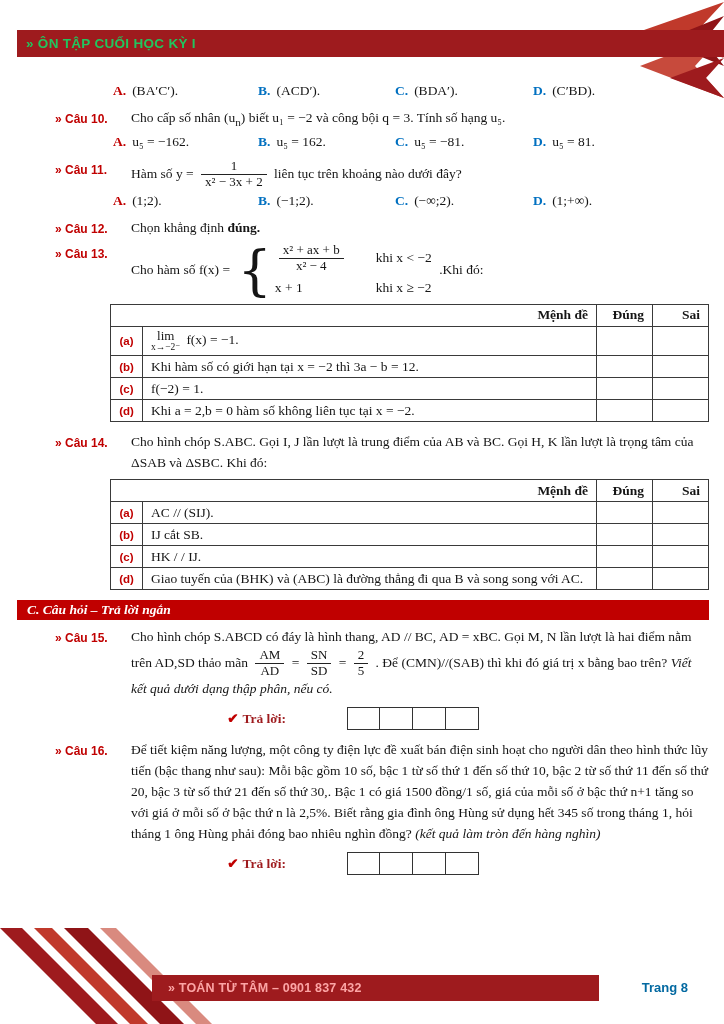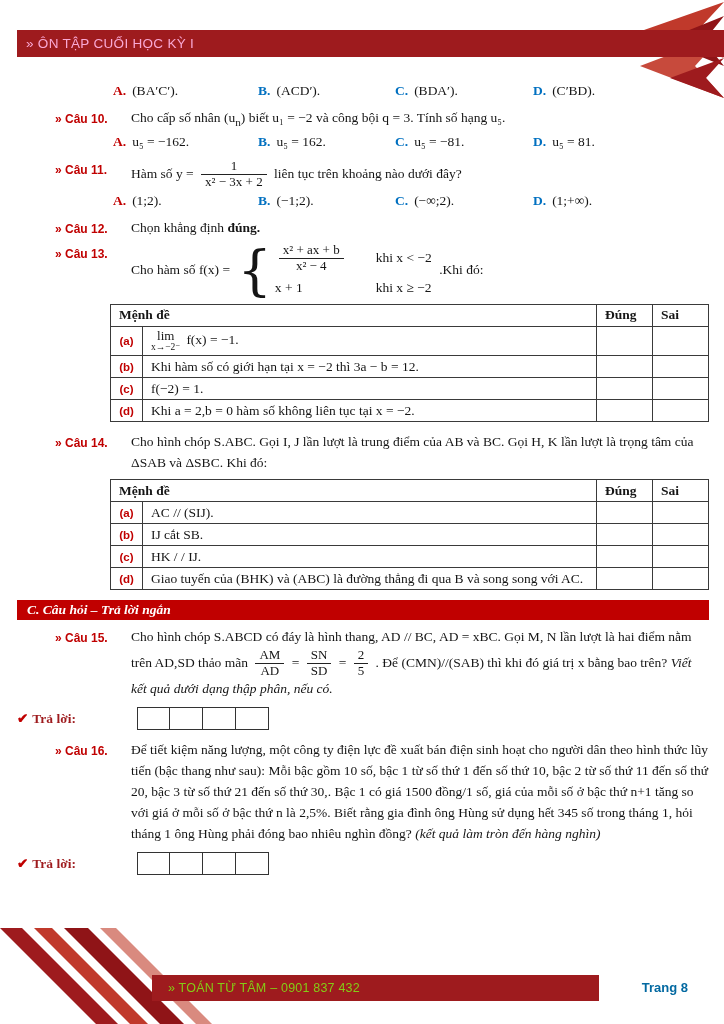--- a/index.html
+++ b/index.html
@@ -2,21 +2,21 @@
 <html><head>
 <meta charset="utf-8">
 <style>
   * { margin:0; padding:0; box-sizing:border-box; }
   html,body { width:724px; }
   body { font-family:"Liberation Serif","DejaVu Serif",serif; font-size:13.5px; color:#151515; background:#fff; }
   .page { position:relative; width:724px; height:1024px; background:#fff; overflow:hidden; }
 
   
   .header-bar { position:absolute; top:30px; left:17px; right:0; height:27px; background:#9E1B1E; display:flex; align-items:center; padding-left:9px; }
-  .header-title { color:#f9a8d4; font-family:"Liberation Sans","DejaVu Sans",sans-serif; font-weight:normal; font-size:13.5px; letter-spacing:.3px; }
+  .header-title { color:#22c55e; font-family:"Liberation Sans","DejaVu Sans",sans-serif; font-weight:bold; font-size:13.5px; letter-spacing:.3px; }
   .deco-top { position:absolute; top:0; right:0; }
   .deco-bottom { position:absolute; bottom:0; left:0; }
 
   
   .content { position:absolute; top:80px; left:17px; width:692px; }
   .qline { display:flex; margin:4px 0 2px 38px; line-height:1.55;gap:12px; }
   .q-label { flex:0 0 64px; color:#C00000; font-family:"Liberation Sans","DejaVu Sans",sans-serif; font-weight:bold; font-size:12px; padding-top:2px; white-space:nowrap; }
   .q-body { flex:1; }
   .opts4 { display:grid; grid-template-columns:145px 137px 138px auto; margin:3px 0 9px 96px; }
   .opts2 { display:grid; grid-template-columns:282px auto; row-gap:5px; margin:3px 0 9px 96px; }
@@ -35,36 +35,36 @@
   .lim { display:inline-flex; flex-direction:column; align-items:center; vertical-align:middle; line-height:1.05; margin-right:6px; }
   .lim .lt { font-size:13px; }
   .lim .ls { font-size:9.5px; }
 
   
   .section-bar { background:#C00000; color:#fff; font-weight:bold; font-style:italic; font-size:13.5px; padding:2px 10px; margin:8px 0 7px 0; }
 
   
   table.tf { border-collapse:collapse; margin:5px 0 10px 93px; }
   .tf th, .tf td { border:1px solid #3a3a3a; padding:2.5px 8px; font-size:13.5px; text-align:left; vertical-align:middle; }
-  .tf th { font-weight:bold; text-align:left; }
+  .tf th { font-weight:bold; text-align:right; }
   .tf th.menh-h { width:492px; }
   .tf th.dung-h { width:56px; }
   .tf th.sai-h  { width:48px; }
   .tf td.key { width:32px; text-align:center; color:#C00000; font-weight:bold; font-family:"Liberation Sans","DejaVu Sans",sans-serif; font-size:11.5px; }
   .tf td.mark { width:56px; }
 
   
-  .answer-row { display:flex; justify-content:flex-start; align-items:center; gap:62px; margin:7px 20px 10px 0; }
+  .answer-row { display:flex; justify-content:center; align-items:center; gap:62px; margin:7px 20px 10px 0; }
   .answer-label { color:#9E1B1E; font-weight:bold; }
   .chk { color:#C00000; margin-right:4px; }
   .answer-boxes { display:flex; }
   .abox { width:34px; height:23px; border:1.3px solid #333; margin-left:-1.3px; background:#fff; }
 
   
-  .footer-bar { position:absolute; left:152px; top:975px; width:447px; height:26px; background:#9E1B1E; color:#84cc16; display:flex; align-items:center; padding-left:16px; font-family:"Liberation Sans","DejaVu Sans",sans-serif; font-weight:normal; font-size:12.5px; letter-spacing:.2px; }
+  .footer-bar { position:absolute; left:152px; top:975px; width:447px; height:26px; background:#9E1B1E; color:#fca5a5; display:flex; align-items:center; padding-left:16px; font-family:"Liberation Sans","DejaVu Sans",sans-serif; font-weight:bold; font-size:12.5px; letter-spacing:.2px; }
   .footer-page { position:absolute; right:36px; top:980px; color:#0369a1; font-family:"Liberation Sans","DejaVu Sans",sans-serif; font-weight:bold; font-size:13px; }
 </style>
 </head>
 <body>
 
 <div class="page">
 
   <svg class="deco-top" width="150" height="110" viewBox="0 0 150 110">
     <polygon points="150,2 70,30 150,58 124,30" fill="#C0392B"></polygon>
     <polygon points="150,16 88,41 150,66 130,41" fill="#8F1417"></polygon>

